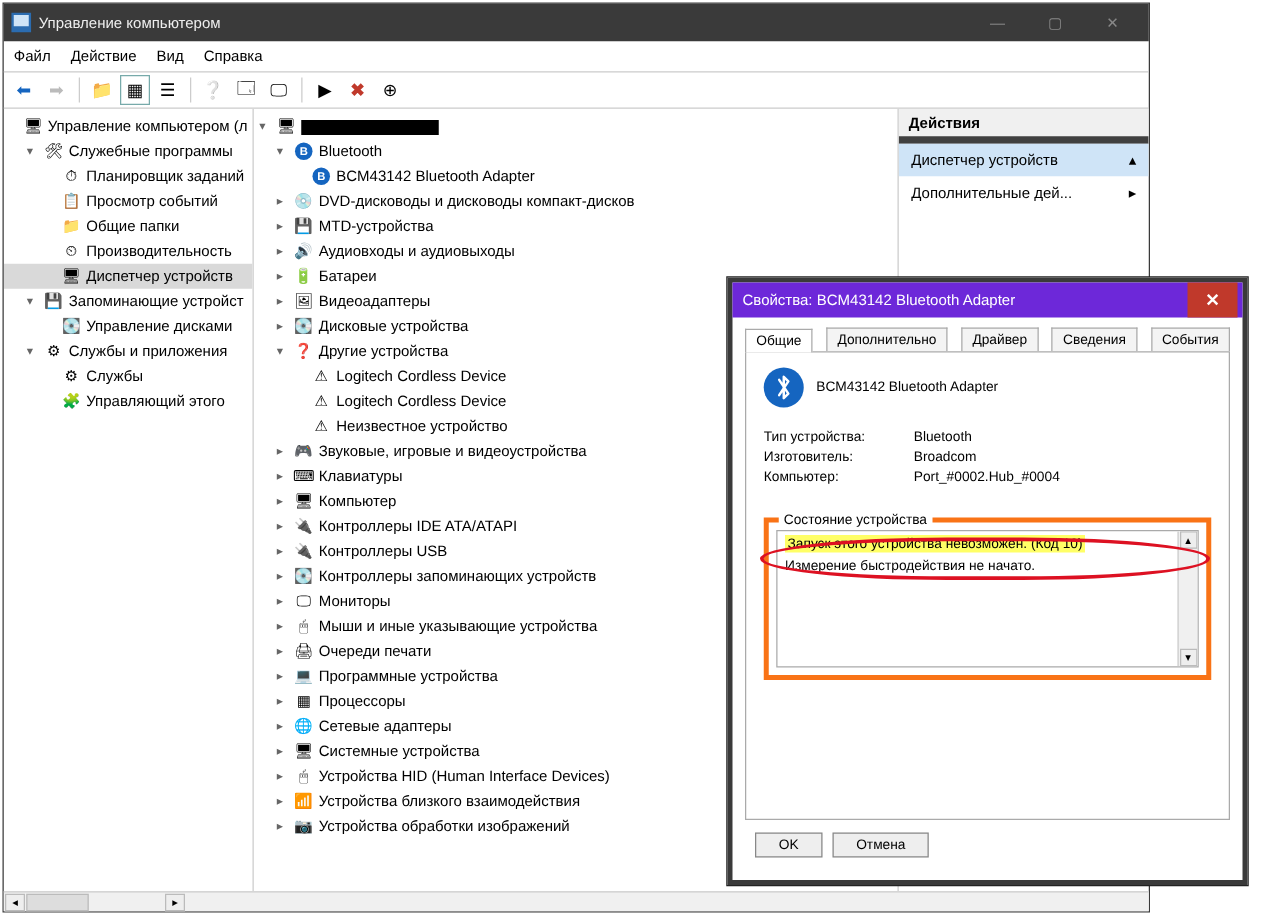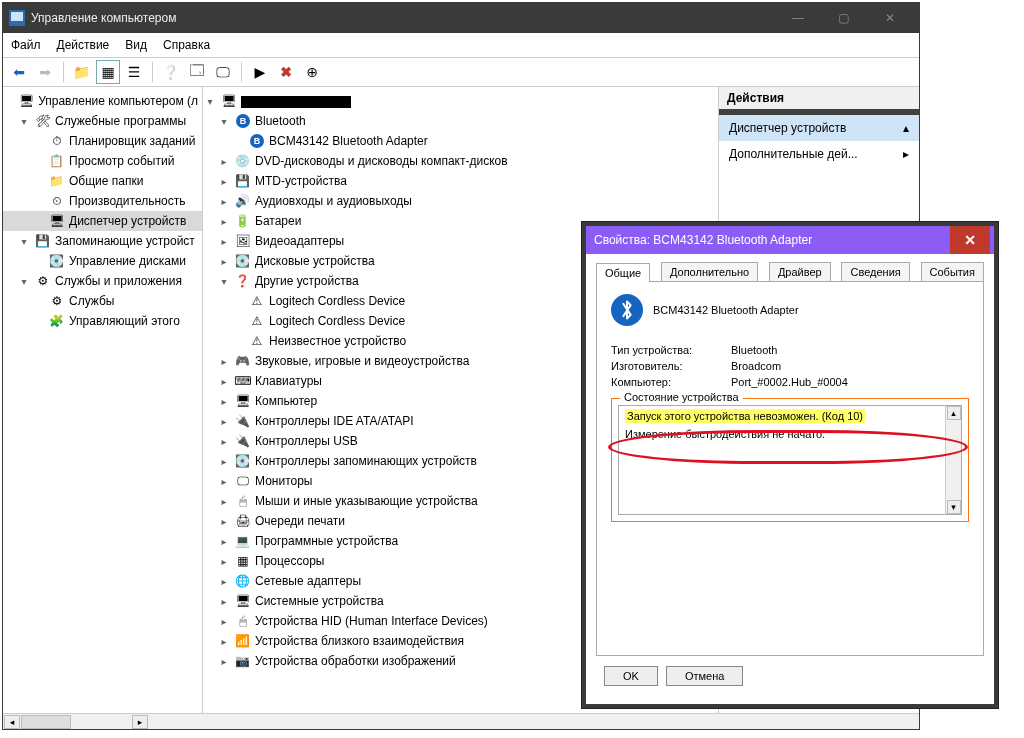--- a/index.html
+++ b/index.html
@@ -86,34 +86,34 @@
     position:absolute;
     left:582px; top:222px;
     width:416px; height:486px;
     background:#fff;
     border:4px solid #3a3a3a;
     box-shadow:0 0 0 1px #222;
     display:flex; flex-direction:column;
     font-size:11px;
   }
   .dlg-title {
-    height:28px; background:#8b5cf6; color:#fff; display:flex;align-items:center; padding:0 8px; font-size:12px;
+    height:28px; background:#6d28d9; color:#fff; display:flex;align-items:center; padding:0 8px; font-size:12px;
   }
   .dlg-title .spacer{flex:1;}
   .dlg-close { width:40px;height:28px;background:#c0392b;color:#fff;display:flex;align-items:center;justify-content:center;font-size:14px;font-weight:bold;margin:-4px -4px -4px 0;}
   .dlg-body { flex:1; padding:8px 10px; display:flex; flex-direction:column;}
   .tabs { display:flex; gap:0; margin-bottom:0;justify-content:space-between;}
   .tab { border:1px solid #aaa; border-bottom:none; padding:3px 8px; background:#f4f4f4; font-size:11px;}
   .tab.active { background:#fff; position:relative; top:1px;}
   .tabpage { border:1px solid #aaa; flex:1; padding:12px 14px; background:#fff; display:flex; flex-direction:column;}
   .devhdr { display:flex; align-items:center; gap:10px; margin-bottom:16px;}
   .bticon { width:32px;height:32px;border-radius:16px;background:#1565c0;color:#fff;display:flex;align-items:center;justify-content:center;font-size:18px;font-weight:bold;}
   .proprow { display:flex; margin:2px 0;}
   .proprow .k { width:120px;}
-  .group { border:1px solid #f97316; padding:6px 6px; margin-top:8px; position:relative;}
+  .group { border:4px solid #f97316; padding:6px 6px; margin-top:24px; position:relative;}
   .group .legend { position:absolute; top:-8px; left:8px; background:#fff; padding:0 4px; font-size:11px;}
   .statusbox { border:1px solid #aaa; height:110px; padding:4px 6px; overflow:auto; position:relative;}
   .status-scroll { position:absolute; right:0; top:0; bottom:0; width:16px; border-left:1px solid #ccc; background:#f0f0f0; display:flex;flex-direction:column;justify-content:space-between;align-items:center;}
   .status-scroll .arrow{width:14px;height:14px;border:1px solid #bbb;background:#eee;font-size:9px;display:flex;align-items:center;justify-content:center;}
   .hiline { background:#ffff66; display:inline; padding:1px 2px;}
   .red-ellipse {
     position:absolute; left:608px; top:430px; width:360px; height:34px;
     border:3px solid #d12; border-radius:50%/60%; pointer-events:none;
   }
   .dlg-buttons { display:flex; justify-content:flex-start; gap:8px; padding:10px 8px;}

